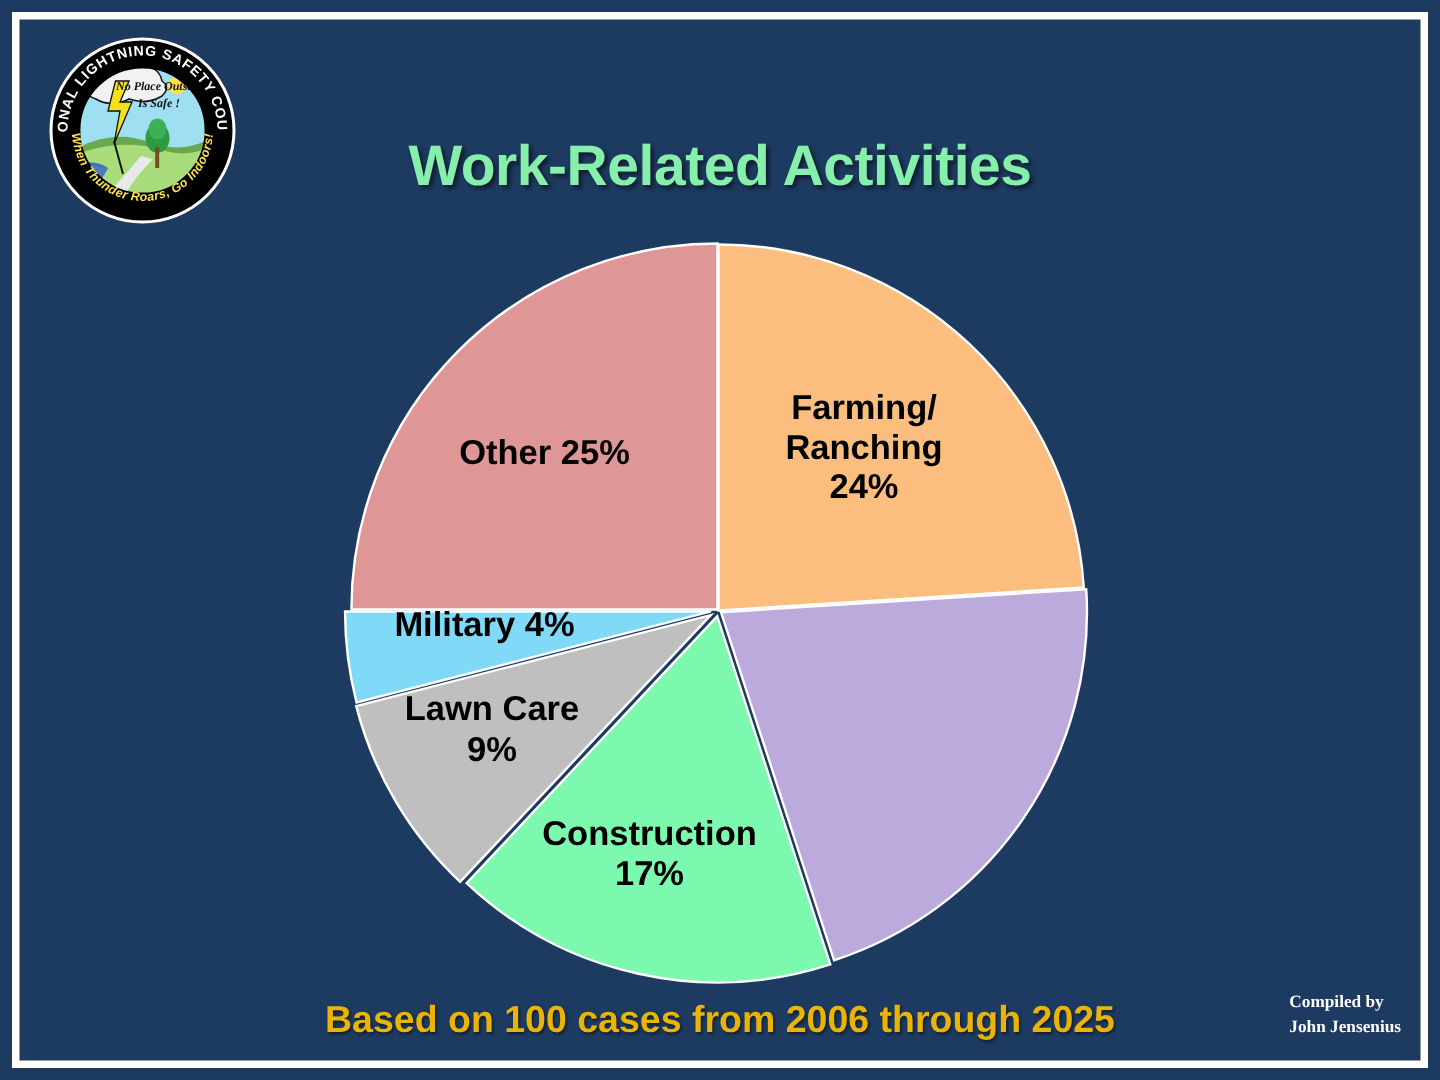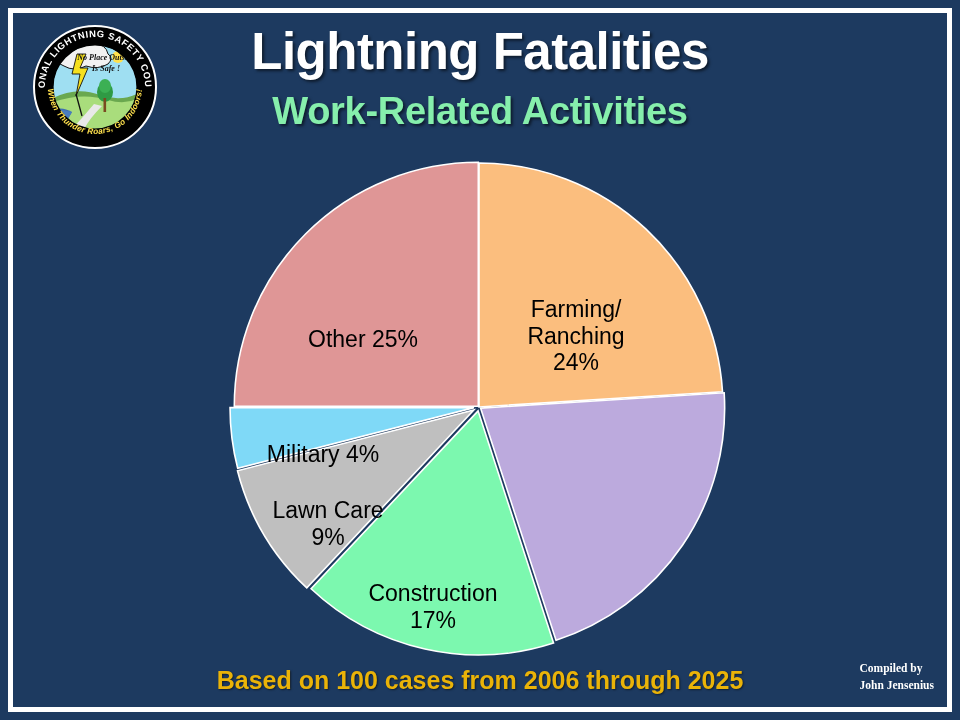--- a/index.html
+++ b/index.html
@@ -74,27 +74,26 @@
   #pie-wrap {
     position: absolute;
     left: 228px; top: 156px;
     width: 502px; height: 502px;
   }
   #pie-svg { display: block; width: 502px; height: 502px; }
 
   .slice-label {
     position: absolute;
     color: #000000;
-    font-weight: normal;
+    font-weight: bold;
     font-size: 23px;
     line-height: 1.16;
     text-align: center;
     white-space: pre-line;
     pointer-events: none;
-    margin-top: 38px;
   }
 
   
   #lbl-farming     { left: 486px; top: 258px; width: 180px; }
   #lbl-roofing     { left: 518px; top: 452px; width: 160px; }
   #lbl-construction{ left: 338px; top: 542px; width: 190px; }
   #lbl-lawncare    { left: 248px; top: 459px; width: 160px; }
   #lbl-military    { left: 238px; top: 403px; width: 170px; text-align: center; }
   #lbl-other       { left: 268px; top: 288px; width: 190px; }
 
@@ -170,21 +169,20 @@
 
       <text font-family="'Liberation Sans', sans-serif" font-size="9.4" font-weight="bold" fill="#ffffff" letter-spacing="0.6">
         <textPath href="#arcTop" startOffset="50%" text-anchor="middle">NATIONAL LIGHTNING SAFETY COUNCIL</textPath>
       </text>
       <text font-family="'Liberation Sans', sans-serif" font-size="8.2" font-weight="bold" font-style="italic" fill="#ffe14d" letter-spacing="0.3">
         <textPath href="#arcBot" startOffset="50%" text-anchor="middle">When Thunder Roars, Go Indoors!</textPath>
       </text>
     </svg>
   </div>
 
-  <div id="title-main">Lightning Fatalities</div>
   <div id="title-sub">Work-Related Activities</div>
 
   <div id="pie-wrap">
     <svg id="pie-svg" viewBox="0 0 502 502" aria-hidden="true">
       <g id="pie-slices">
           <path d="M 251 251 L 251.00000000000003 7 A 244 244 0 0 1 494.51852173649826 235.6791132348475 Z" fill="#fbbe7e" stroke="#ffffff" stroke-width="1.6"></path>
           <path d="M 252.65416114854912 252.12416675570427 L 496.1726828850474 236.80327999055177 A 244 244 0 0 1 328.0543077760363 484.1819567317217 Z" fill="#bcaadd" stroke="#ffffff" stroke-width="1.6"></path>
           <path d="M 250.12742703441384 254.903667047755 L 325.527573661901 486.9614570237725 A 244 244 0 0 1 83.0979331878138 432.7720121385794 Z" fill="#7cf8af" stroke="#ffffff" stroke-width="1.6"></path>
           <path d="M 245.83554783797635 254.05424849450222 L 78.8060539913763 431.9225935853266 A 244 244 0 0 1 9.501256522590381 314.7345809627269 Z" fill="#bfbfbf" stroke="#ffffff" stroke-width="1.6"></path>
           <path d="M 246.0394264934276 251.62666616782153 L 9.705135178041644 312.3069986360462 A 244 244 0 0 1 2.0394264934276123 251.62666616782155 Z" fill="#7fd9f7" stroke="#ffffff" stroke-width="1.6"></path>

